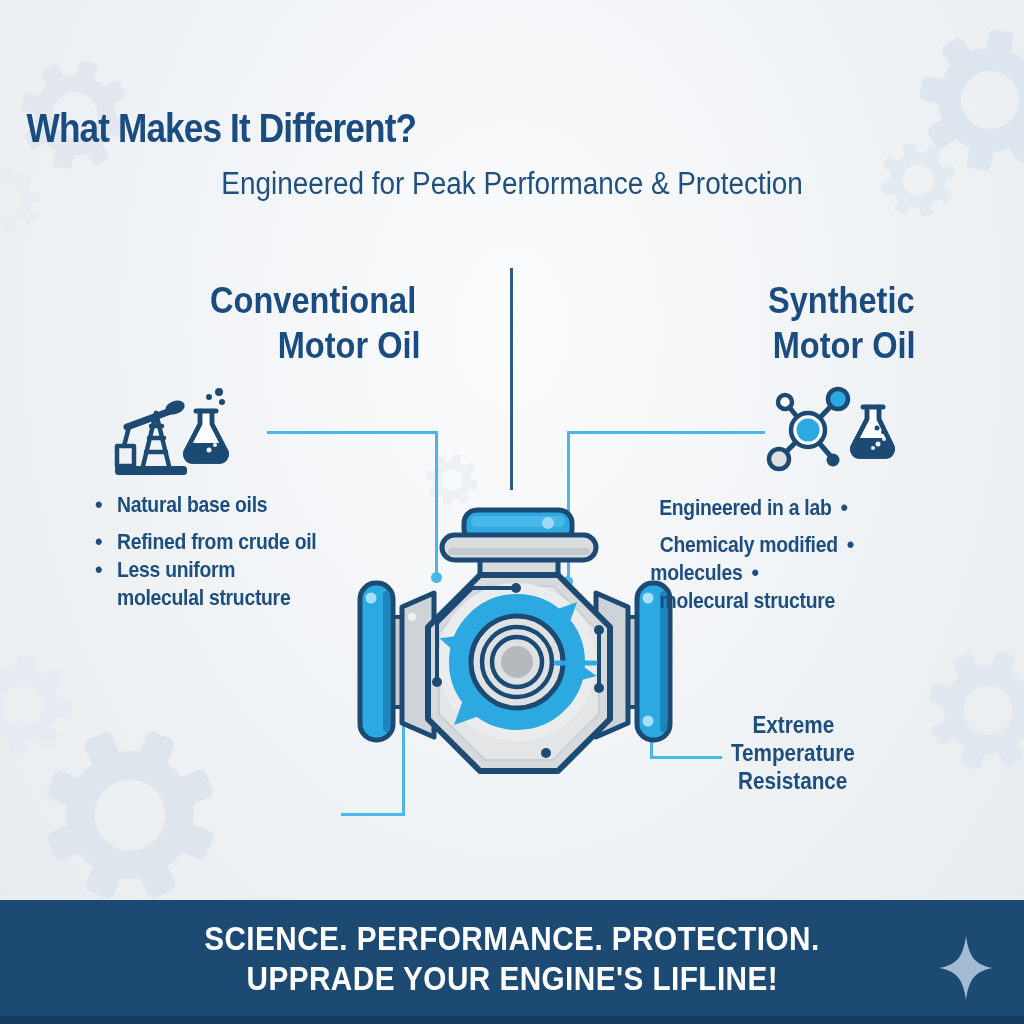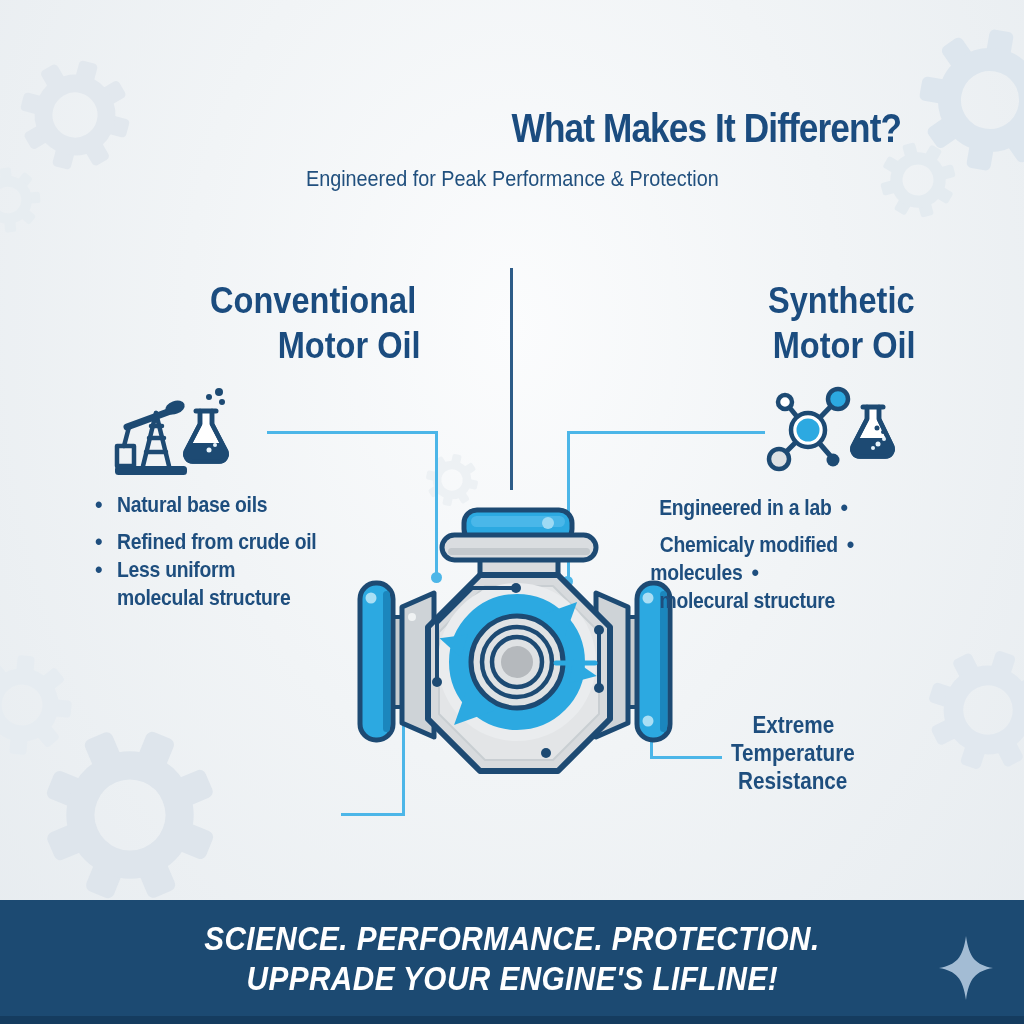--- a/index.html
+++ b/index.html
@@ -8,37 +8,37 @@
     background:radial-gradient(ellipse at 50% 32%, #fbfcfd 0%, #f1f4f6 45%, #e6ebef 100%);
     font-family:"Liberation Sans", sans-serif;
     -webkit-font-smoothing:antialiased;
   }
   .abs{position:absolute;}
   .cond{display:inline-block;transform:scaleX(0.9);}
   .cond88{display:inline-block;transform:scaleX(0.88);}
   .cond-l{transform-origin:left center;}
   .cond-r{transform-origin:right center;}
   .title1{width:1024px;text-align:center;font-size:45px;font-weight:bold;letter-spacing:-1px;color:#1b4c7f;}
-  .title2{width:928px;text-align:right;font-size:40px;font-weight:bold;letter-spacing:-1px;color:#1b4c7f;}
-  .subtitle{width:1024px;text-align:center;font-size:22px;font-weight:400;letter-spacing:0px;color:#21507e;}
+  .title2{width:928px;text-align:left;font-size:40px;font-weight:bold;letter-spacing:-1px;color:#1b4c7f;}
+  .subtitle{width:1024px;text-align:center;font-size:31px;font-weight:400;letter-spacing:0px;color:#21507e;}
   .colhead{width:320px;text-align:right;font-size:37px;line-height:45px;font-weight:bold;color:#1b4c7f;}
   .blist{width:300px;}
   .brow{position:absolute;display:flex;align-items:flex-start;font-size:21.5px;font-weight:bold;letter-spacing:-0.3px;color:#1e4e7e;white-space:nowrap;}
   .brow .mark{width:22px;flex:0 0 22px;}
   .brow-r{justify-content:flex-start;width:100%;}
   .brow-r .mark{width:auto;flex:0 0 auto;margin-left:9px;}
   .indent-l{padding-left:22px;}
   .indent-r{padding-right:16px;}
   .callout{text-align:center;font-size:23px;line-height:28px;font-weight:bold;color:#1e4e7e;}
   .conn{position:absolute;background:#4cb6e8;}
   .cdot{position:absolute;width:11px;height:11px;border-radius:50%;background:#4cb6e8;}
   .vdivider{position:absolute;background:#2d5c88;}
   .banner{position:absolute;left:0;top:900px;width:1024px;height:116px;background:#1c4a72;}
   .banner-strip{position:absolute;left:0;top:1016px;width:1024px;height:8px;background:#153c5f;}
-  .bline{position:absolute;width:1024px;text-align:center;color:#ffffff;font-weight:bold;letter-spacing:0.5px;font-size:33px;font-style:italic;}
+  .bline{position:absolute;width:1024px;text-align:center;color:#ffffff;font-weight:bold;letter-spacing:0.5px;font-size:33px;}
 </style>
 </head>
 <body>
 
 <div id="stage">
 
   <svg class="abs" style="left:0;top:0" width="1024" height="1024" viewBox="0 0 1024 1024">
     <defs>
       <g id="gear">
         <g fill="currentColor">

